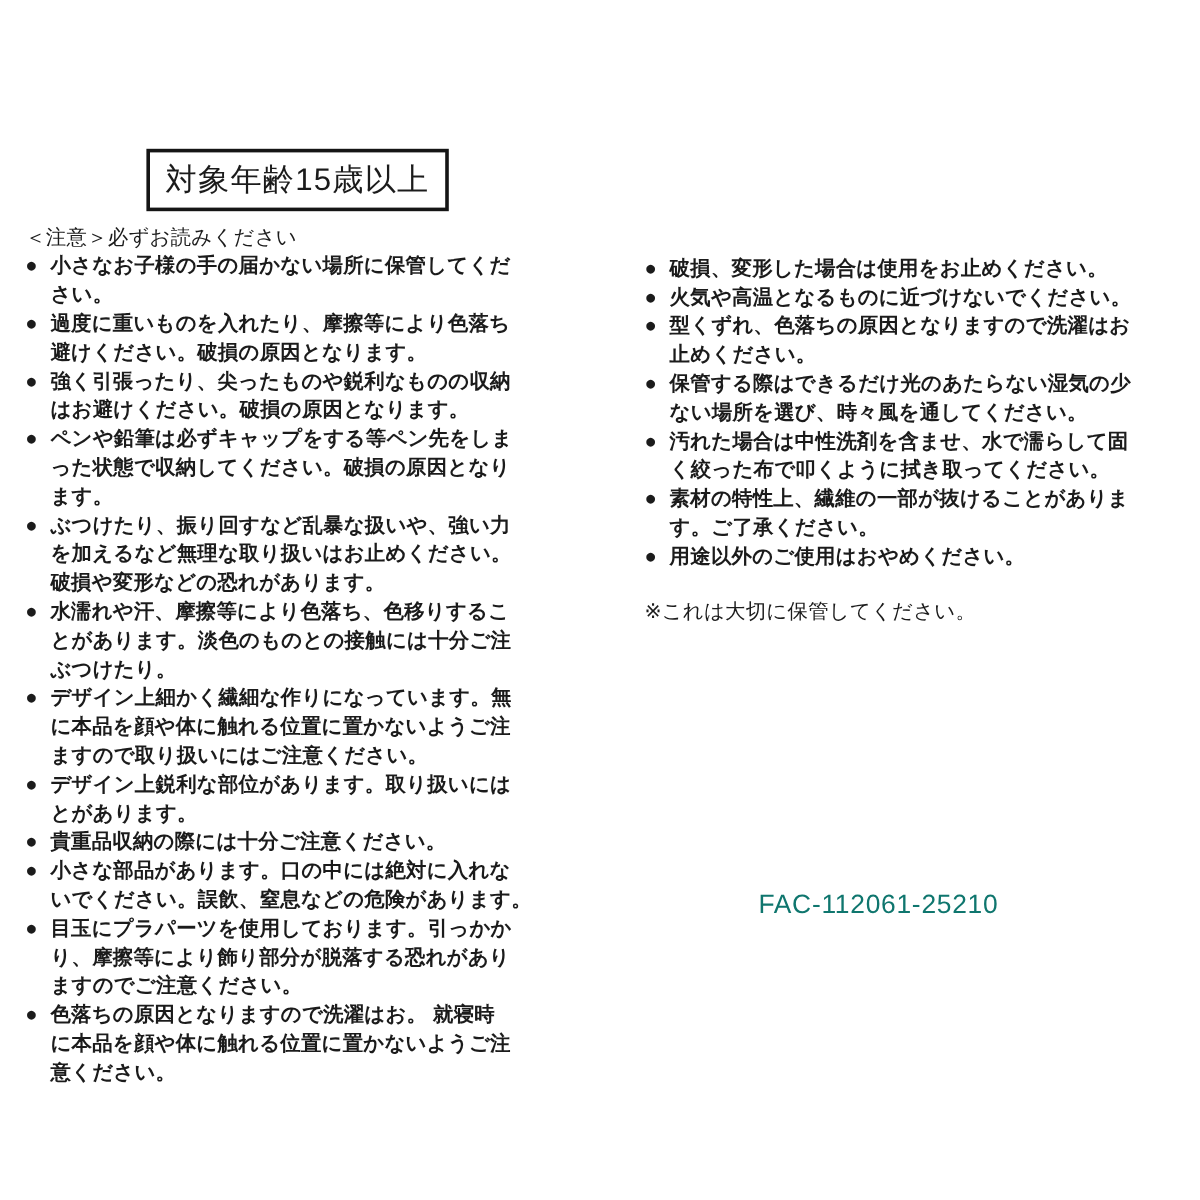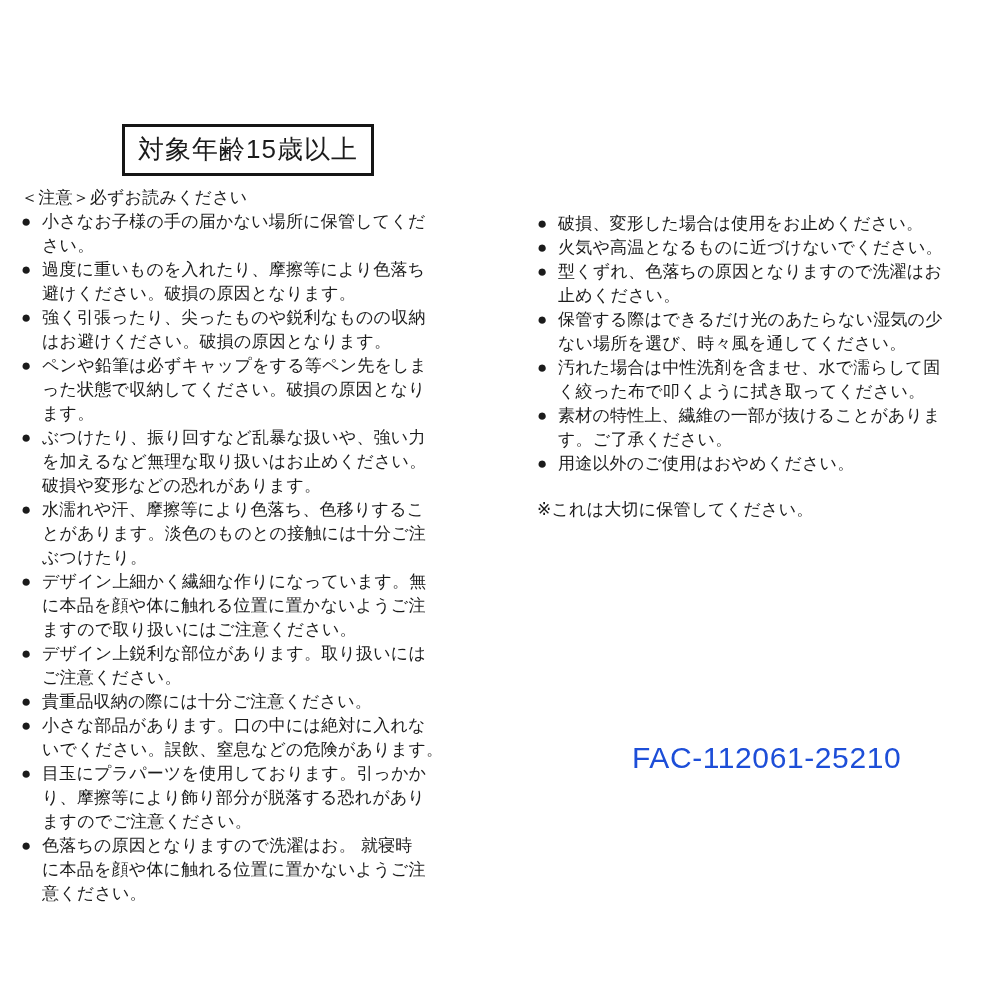--- a/index.html
+++ b/index.html
@@ -49,32 +49,33 @@
     display: flex;
     align-items: flex-start;
   }
   .item .bullet {
     flex: 0 0 21px;
     width: 21px;
   }
   .item .text {
     flex: 1 1 auto;
     white-space: pre-line;
+    font-weight: bold;
   }
   .note {
     margin-top: 22px;
     white-space: nowrap;
   }
   .code {
     position: absolute;
     left: 632px;
     top: 741px;
-    font-size: 30px;
+    font-size: 22px;
     letter-spacing: 0.6px;
-    color: #1d4ed8;
+    color: #0f766e;
     white-space: nowrap;
   }
 </style>
 </head>
 <body>
 
 <div class="page">
 
   <div class="age-box">
     <span>対象年齢15歳以上</span>
@@ -118,21 +119,21 @@
     </div>
     <div class="item">
       <span class="bullet">●</span>
       <span class="text">デザイン上細かく繊細な作りになっています。無
 に本品を顔や体に触れる位置に置かないようご注
 ますので取り扱いにはご注意ください。</span>
     </div>
     <div class="item">
       <span class="bullet">●</span>
       <span class="text">デザイン上鋭利な部位があります。取り扱いには
-ご注意ください。</span>
+とがあります。</span>
     </div>
     <div class="item">
       <span class="bullet">●</span>
       <span class="text">貴重品収納の際には十分ご注意ください。</span>
     </div>
     <div class="item">
       <span class="bullet">●</span>
       <span class="text">小さな部品があります。口の中には絶対に入れな
 いでください。誤飲、窒息などの危険があります。</span>
     </div>

